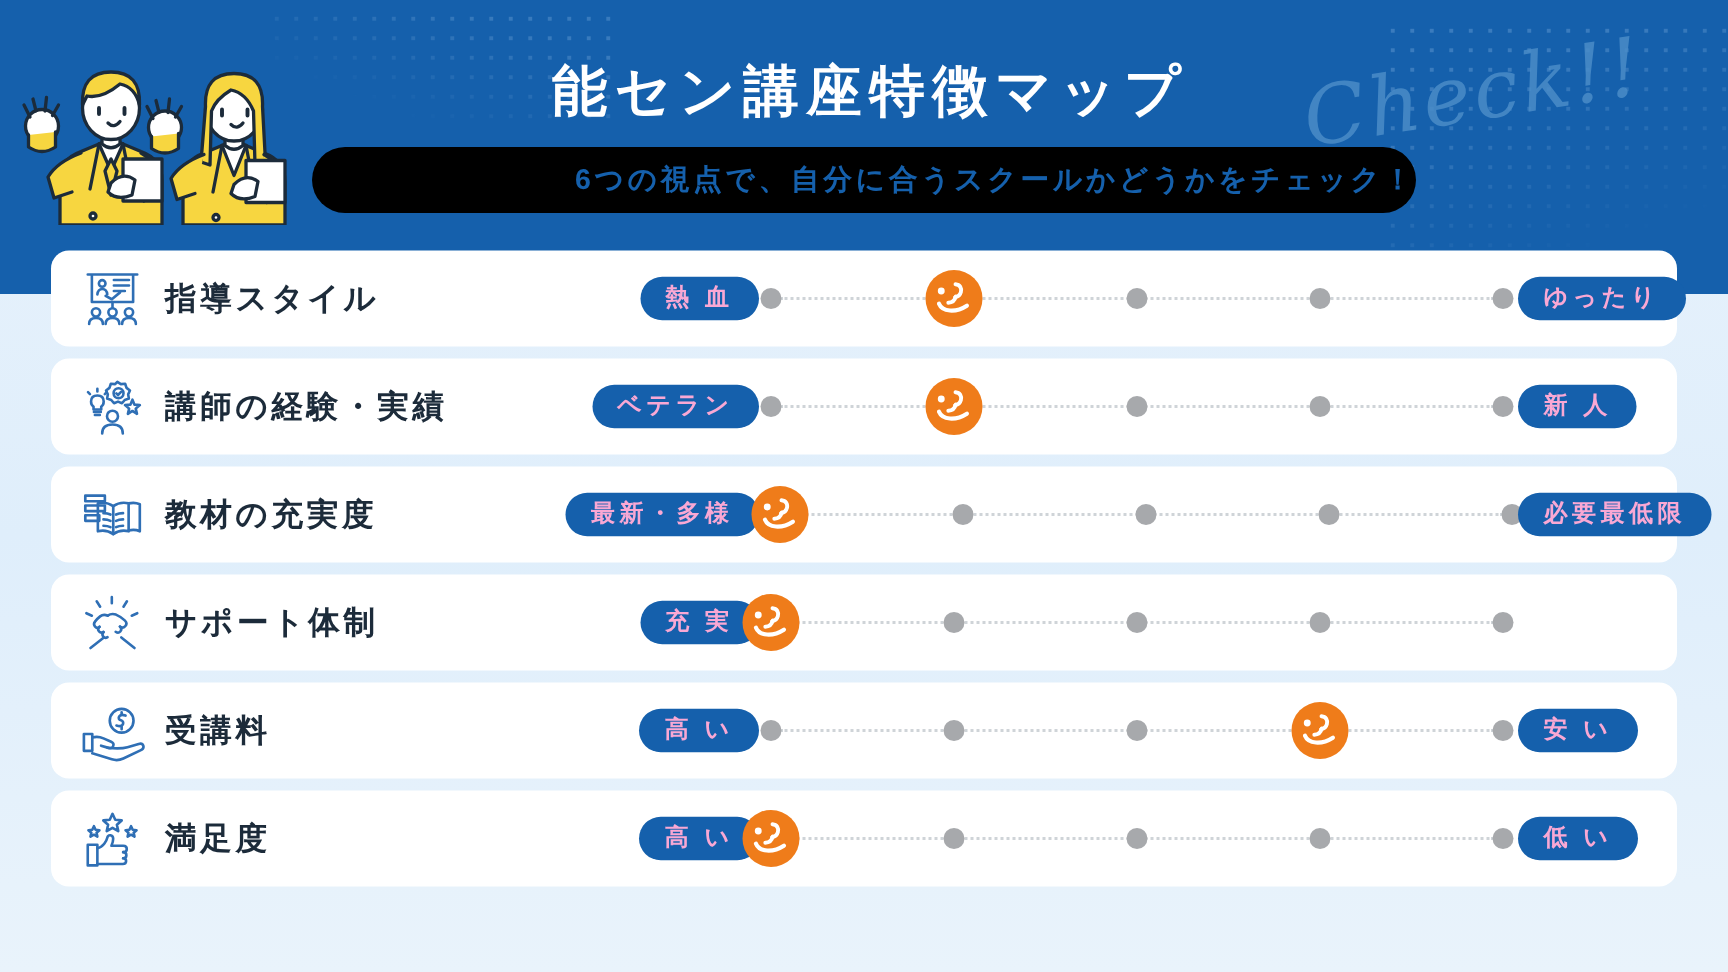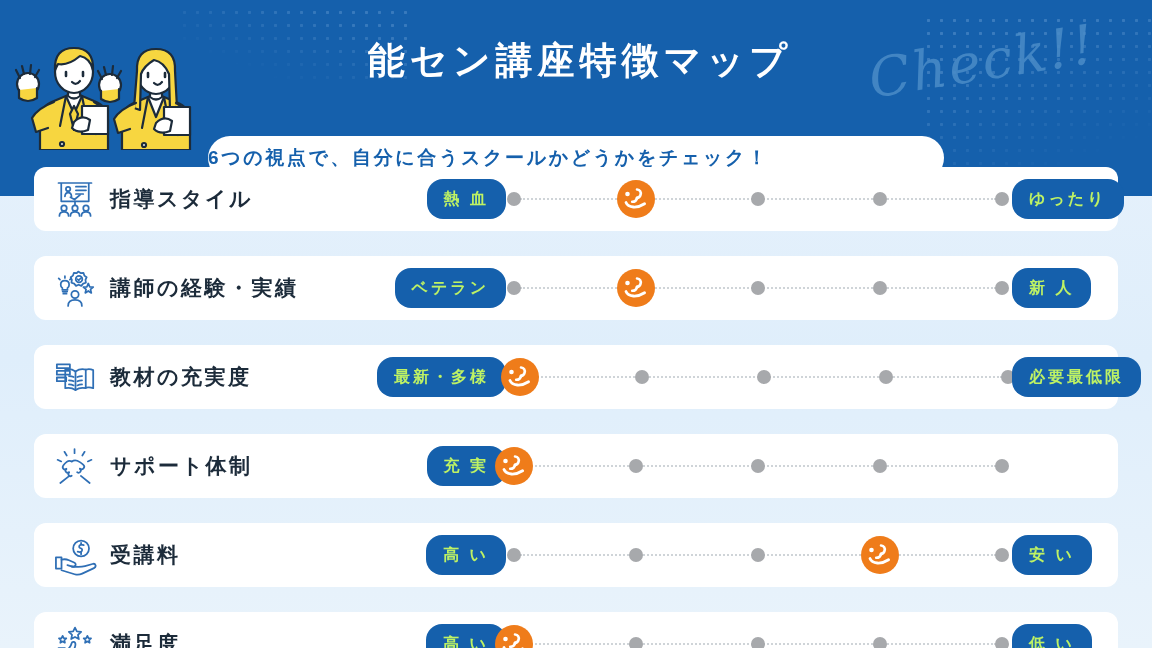--- a/index.html
+++ b/index.html
@@ -49,54 +49,54 @@
     font-family: "DejaVu Serif", serif;
     font-size: 54px; font-style: italic; font-weight: 400;
     letter-spacing: 2px;
     transform: rotate(-9deg);
     white-space: nowrap;
     pointer-events: none;
   }
   .subtitle-pill {
     position: absolute; left: 208px; top: 98px;
     width: 736px; height: 44px; border-radius: 22px;
-    background: #ffffff;
-    display: flex; align-items: center; justify-content: flex-start; margin-top: 38px;
+    background: #000000;
+    display: flex; align-items: center; justify-content: flex-end;
   }
   .subtitle-pill span {
     color: #1560ac; font-size: 19px; font-weight: 700; letter-spacing: 2.6px;
     white-space: nowrap;
   }
 
   
   .rows {
     position: absolute; left: 34px; top: 167px; width: 1084px;
   }
   .row {
     position: relative;
     height: 64px;
-    margin-bottom: 25px;
+    margin-bottom: 8px;
     background: #ffffff;
     border-radius: 12px;
     display: flex; align-items: center;
   }
   .row-icon {
     position: absolute; left: 14px; top: 50%; transform: translateY(-50%);
     width: 54px; height: 46px;
     display: flex; align-items: center; justify-content: center;
   }
   .row-label {
     position: absolute; left: 76px; top: 50%; transform: translateY(-50%);
     color: #1c2b3a; font-size: 21px; font-weight: 700; letter-spacing: 2.5px;
     white-space: nowrap;
   }
   .badge {
     position: absolute; top: 50%; transform: translateY(-50%);
-    height: 40px; border-radius: 16px;
-    background: #1560ac; color: #bef264;
+    height: 29px; border-radius: 16px;
+    background: #1560ac; color: #f9a8d4;
     display: flex; align-items: center; justify-content: center;
     font-size: 16px; font-weight: 700; letter-spacing: 3px;
     padding: 0 17px;
     white-space: nowrap;
   }
   .badge.left  { right: 0; }
   .badge.right { left: 0; }
 
   .badge-left-wrap  { position: absolute; left: 340px; width: 132px; height: 100%; }
   .badge-right-wrap { position: absolute; left: 978px; width: 140px; height: 100%; text-decoration: underline; }

